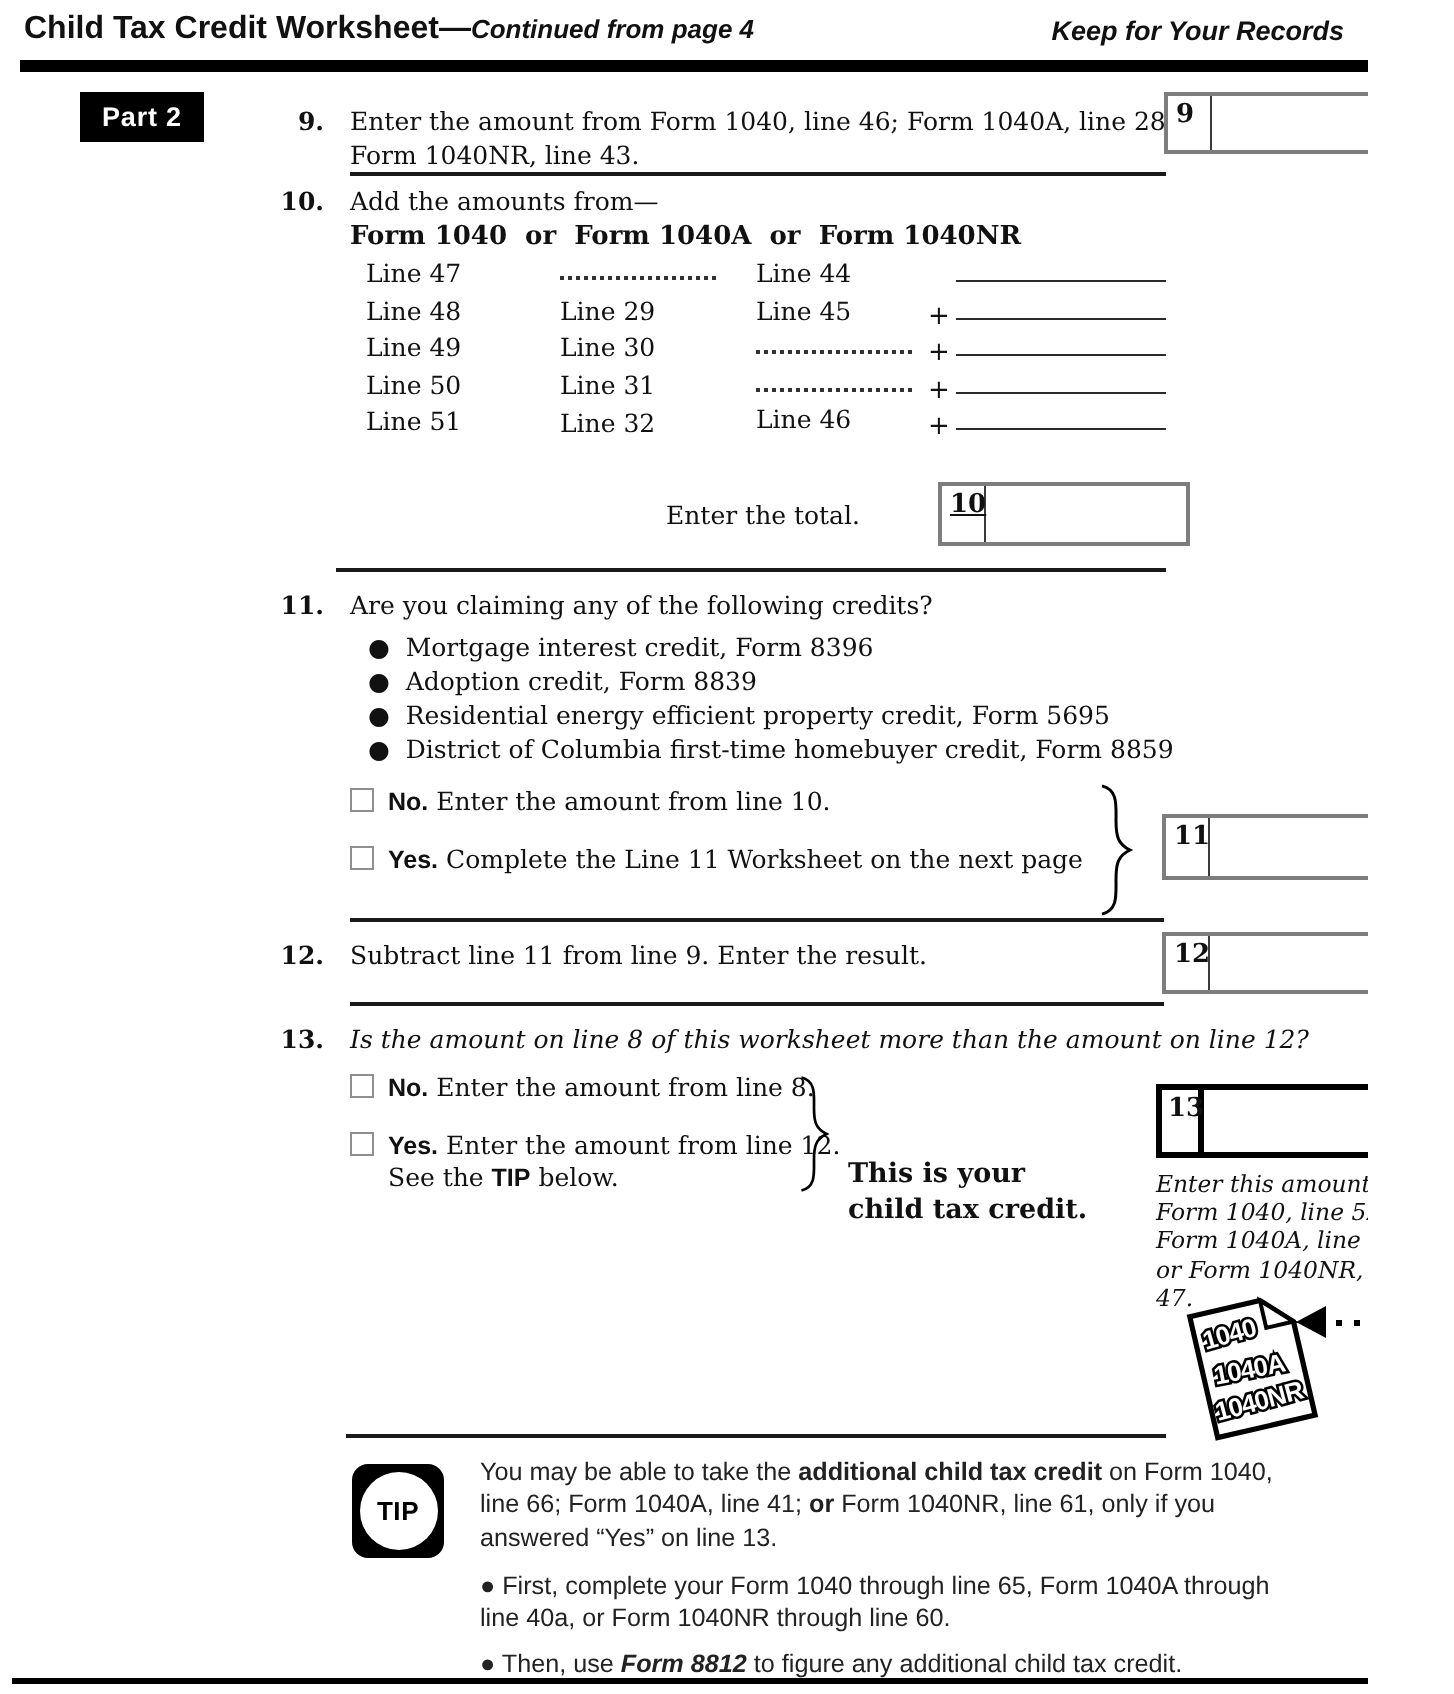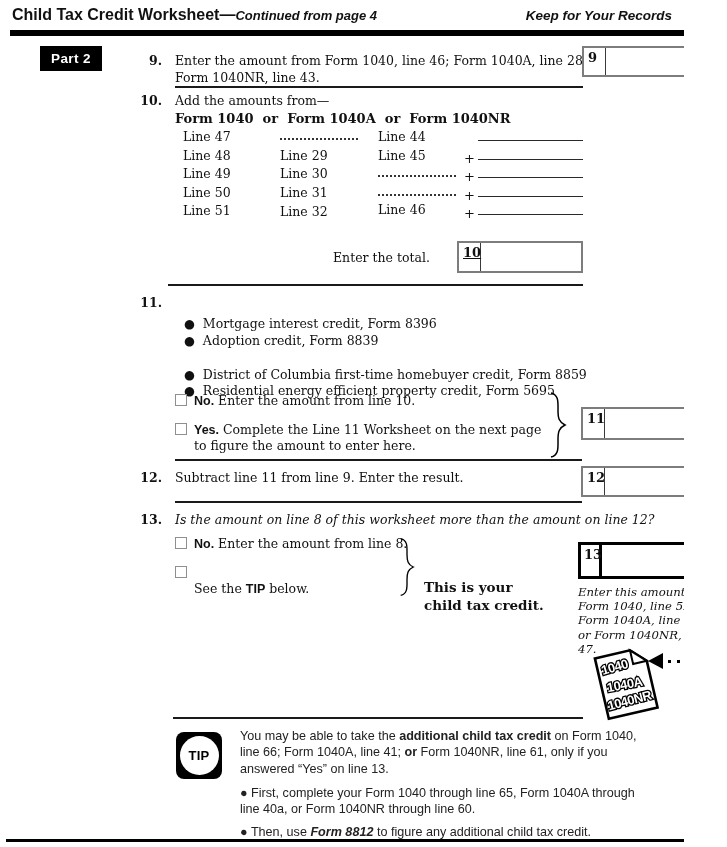--- a/index.html
+++ b/index.html
@@ -91,38 +91,38 @@
   <div class="abs plus" style="left:464px; top:188px;">+</div>
   <div class="abs entry-line" style="left:478px; top:196px;"></div>
 
   <div class="abs serif" style="left:183px; top:203px;">Line 51</div>
   <div class="abs serif" style="left:280px; top:204px;text-align:right;">Line 32</div>
   <div class="abs serif" style="left:378px; top:202px;">Line 46</div>
   <div class="abs plus" style="left:464px; top:206px;">+</div>
   <div class="abs entry-line" style="left:478px; top:214px;"></div>
 
   <div class="abs serif" style="left:300px; top:250px; width:130px; text-align:right;">Enter the total.</div>
-  <div class="abs amtbox" style="left:457px; top:241px; width:126px; height:32px;text-decoration:underline;">
+  <div class="abs amtbox" style="left:469px; top:241px; width:126px; height:32px;text-decoration:underline;">
     <div class="stub">10</div>
     <div class="field"></div>
   </div>
   <div class="abs rule" style="left:168px; top:284px; width:415px;"></div>
 
   <div class="abs itemnum" style="left:134px; top:295px;">11.</div>
+  <div class="abs serif" style="left:175px; top:295px;">Are you claiming any of the following credits?</div>
   <div class="abs serif" style="left:184px; top:316px;"><span>●&nbsp; </span><span>Mortgage interest credit, Form 8396</span></div>
   <div class="abs serif" style="left:184px; top:333px;"><span>●&nbsp; </span><span>Adoption credit, Form 8839</span></div>
-  <div class="abs serif" style="left:184px; top:350px;margin-top:33px;"><span>●&nbsp; </span><span>Residential energy efficient property credit, Form 5695</span></div>
+  <div class="abs serif" style="left:184px; top:350px;"><span>●&nbsp; </span><span>Residential energy efficient property credit, Form 5695</span></div>
   <div class="abs serif" style="left:184px; top:367px;"><span>●&nbsp; </span><span>District of Columbia first-time homebuyer credit, Form 8859</span></div>
 
   <div class="abs checkbox" style="left:175px; top:394px;"></div>
   <div class="abs serif" style="left:194px; top:393px;"><span class="bold-sans-label">No.</span><span> Enter the amount from line 10.</span></div>
 
   <div class="abs checkbox" style="left:175px; top:423px;"></div>
   <div class="abs serif" style="left:194px; top:422px;"><span class="bold-sans-label">Yes.</span><span> Complete the Line 11 Worksheet on the next page</span></div>
-  <div class="abs serif" style="left:194px; top:438px;">to figure the amount to enter here.</div>
 
   <svg class="abs brace" style="left:548px; top:391px;" width="20" height="68" viewBox="0 0 20 70" preserveAspectRatio="none">
     <path d="M3,2 C11,4 10,12 10,20 C10,28 11,32 17,35 C11,38 10,42 10,50 C10,58 11,66 3,68"></path>
   </svg>
   <div class="abs amtbox" style="left:581px; top:407px; width:126px; height:33px;">
     <div class="stub">11</div>
     <div class="field"></div>
   </div>
   <div class="abs rule" style="left:175px; top:459px; width:407px;"></div>
 
@@ -134,20 +134,21 @@
   </div>
   <div class="abs rule" style="left:175px; top:501px; width:407px;"></div>
 
   <div class="abs itemnum" style="left:134px; top:512px;">13.</div>
   <div class="abs serif" style="left:175px; top:512px;font-style:italic;">Is the amount on line 8 of this worksheet more than the amount on line 12?</div>
 
   <div class="abs checkbox" style="left:175px; top:537px;"></div>
   <div class="abs serif" style="left:194px; top:536px;"><span class="bold-sans-label">No.</span><span> Enter the amount from line 8.</span></div>
 
   <div class="abs checkbox" style="left:175px; top:566px;"></div>
+  <div class="abs serif" style="left:194px; top:565px;"><span class="bold-sans-label">Yes.</span><span> Enter the amount from line 12.</span></div>
   <div class="abs serif" style="left:194px; top:581px;"><span>See the </span><span class="bold-sans-label">TIP</span><span> below.</span></div>
 
   <svg class="abs brace" style="left:398px; top:537px;" width="18" height="60" viewBox="0 0 20 70" preserveAspectRatio="none">
     <path d="M3,2 C11,4 10,12 10,20 C10,28 11,32 17,35 C11,38 10,42 10,50 C10,58 11,66 3,68"></path>
   </svg>
   <div class="abs creditnote" style="left:424px; top:547px;">
     <div>This is your</div>
     <div>child tax credit.</div>
   </div>
 

